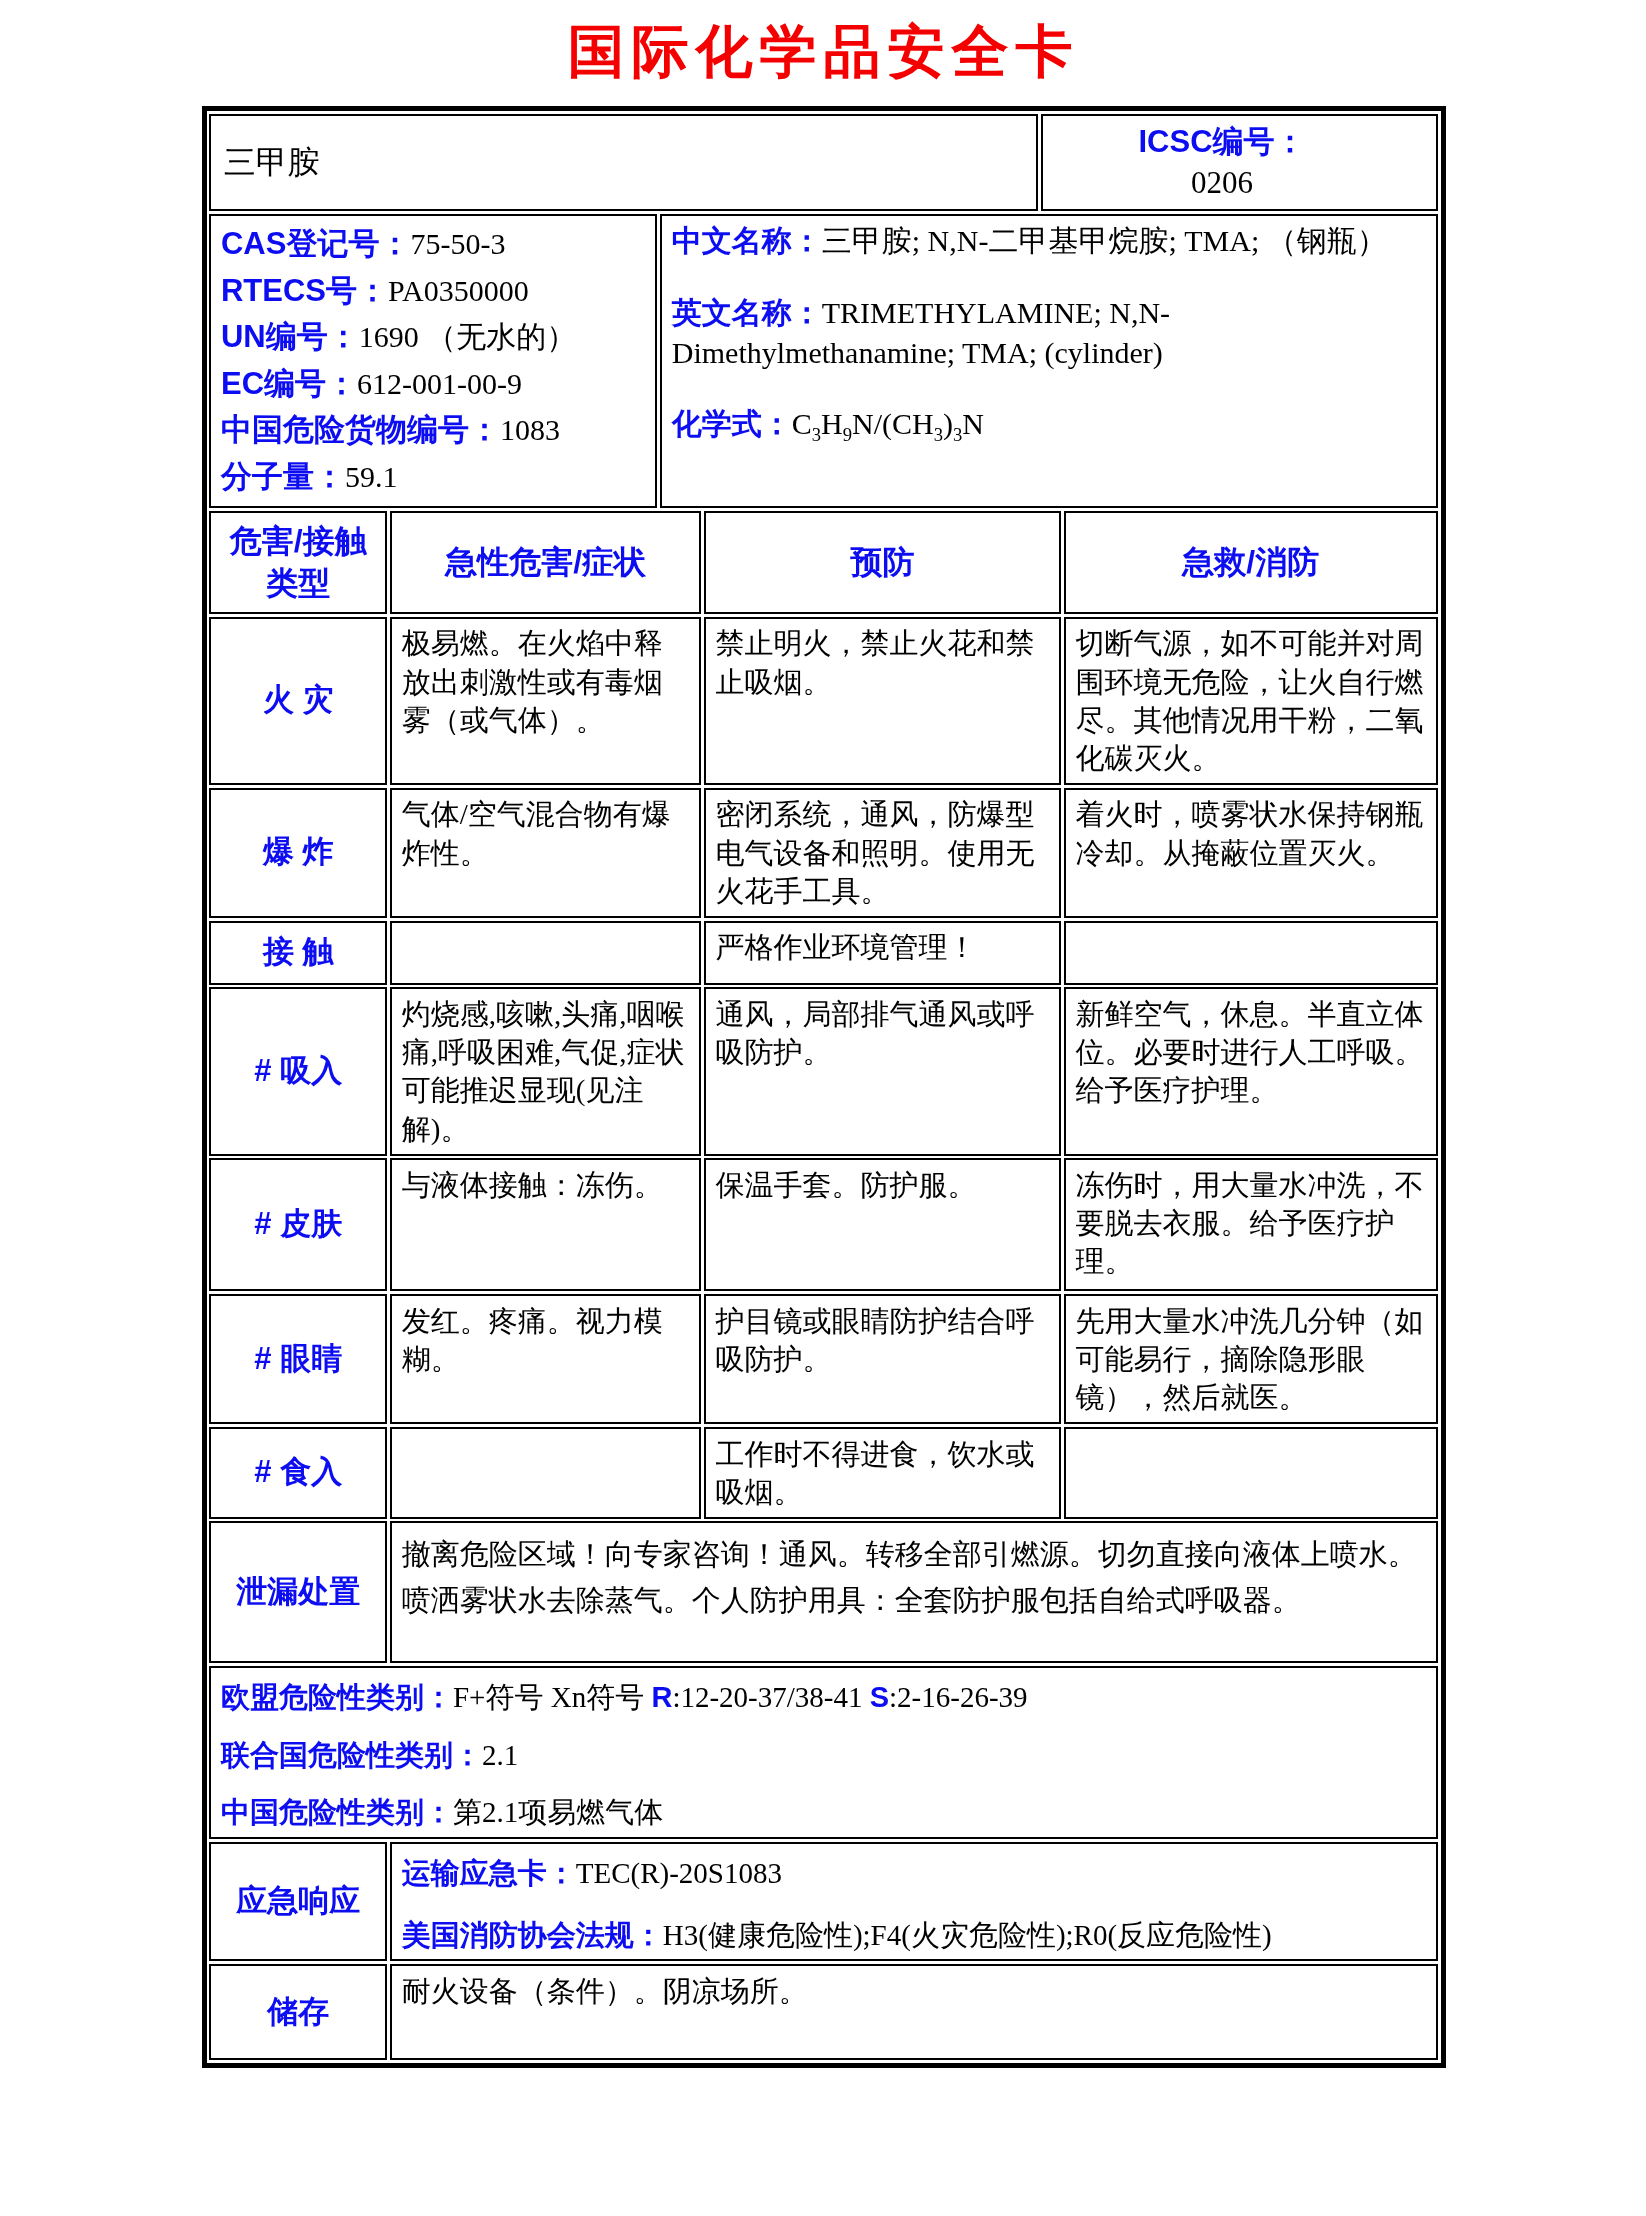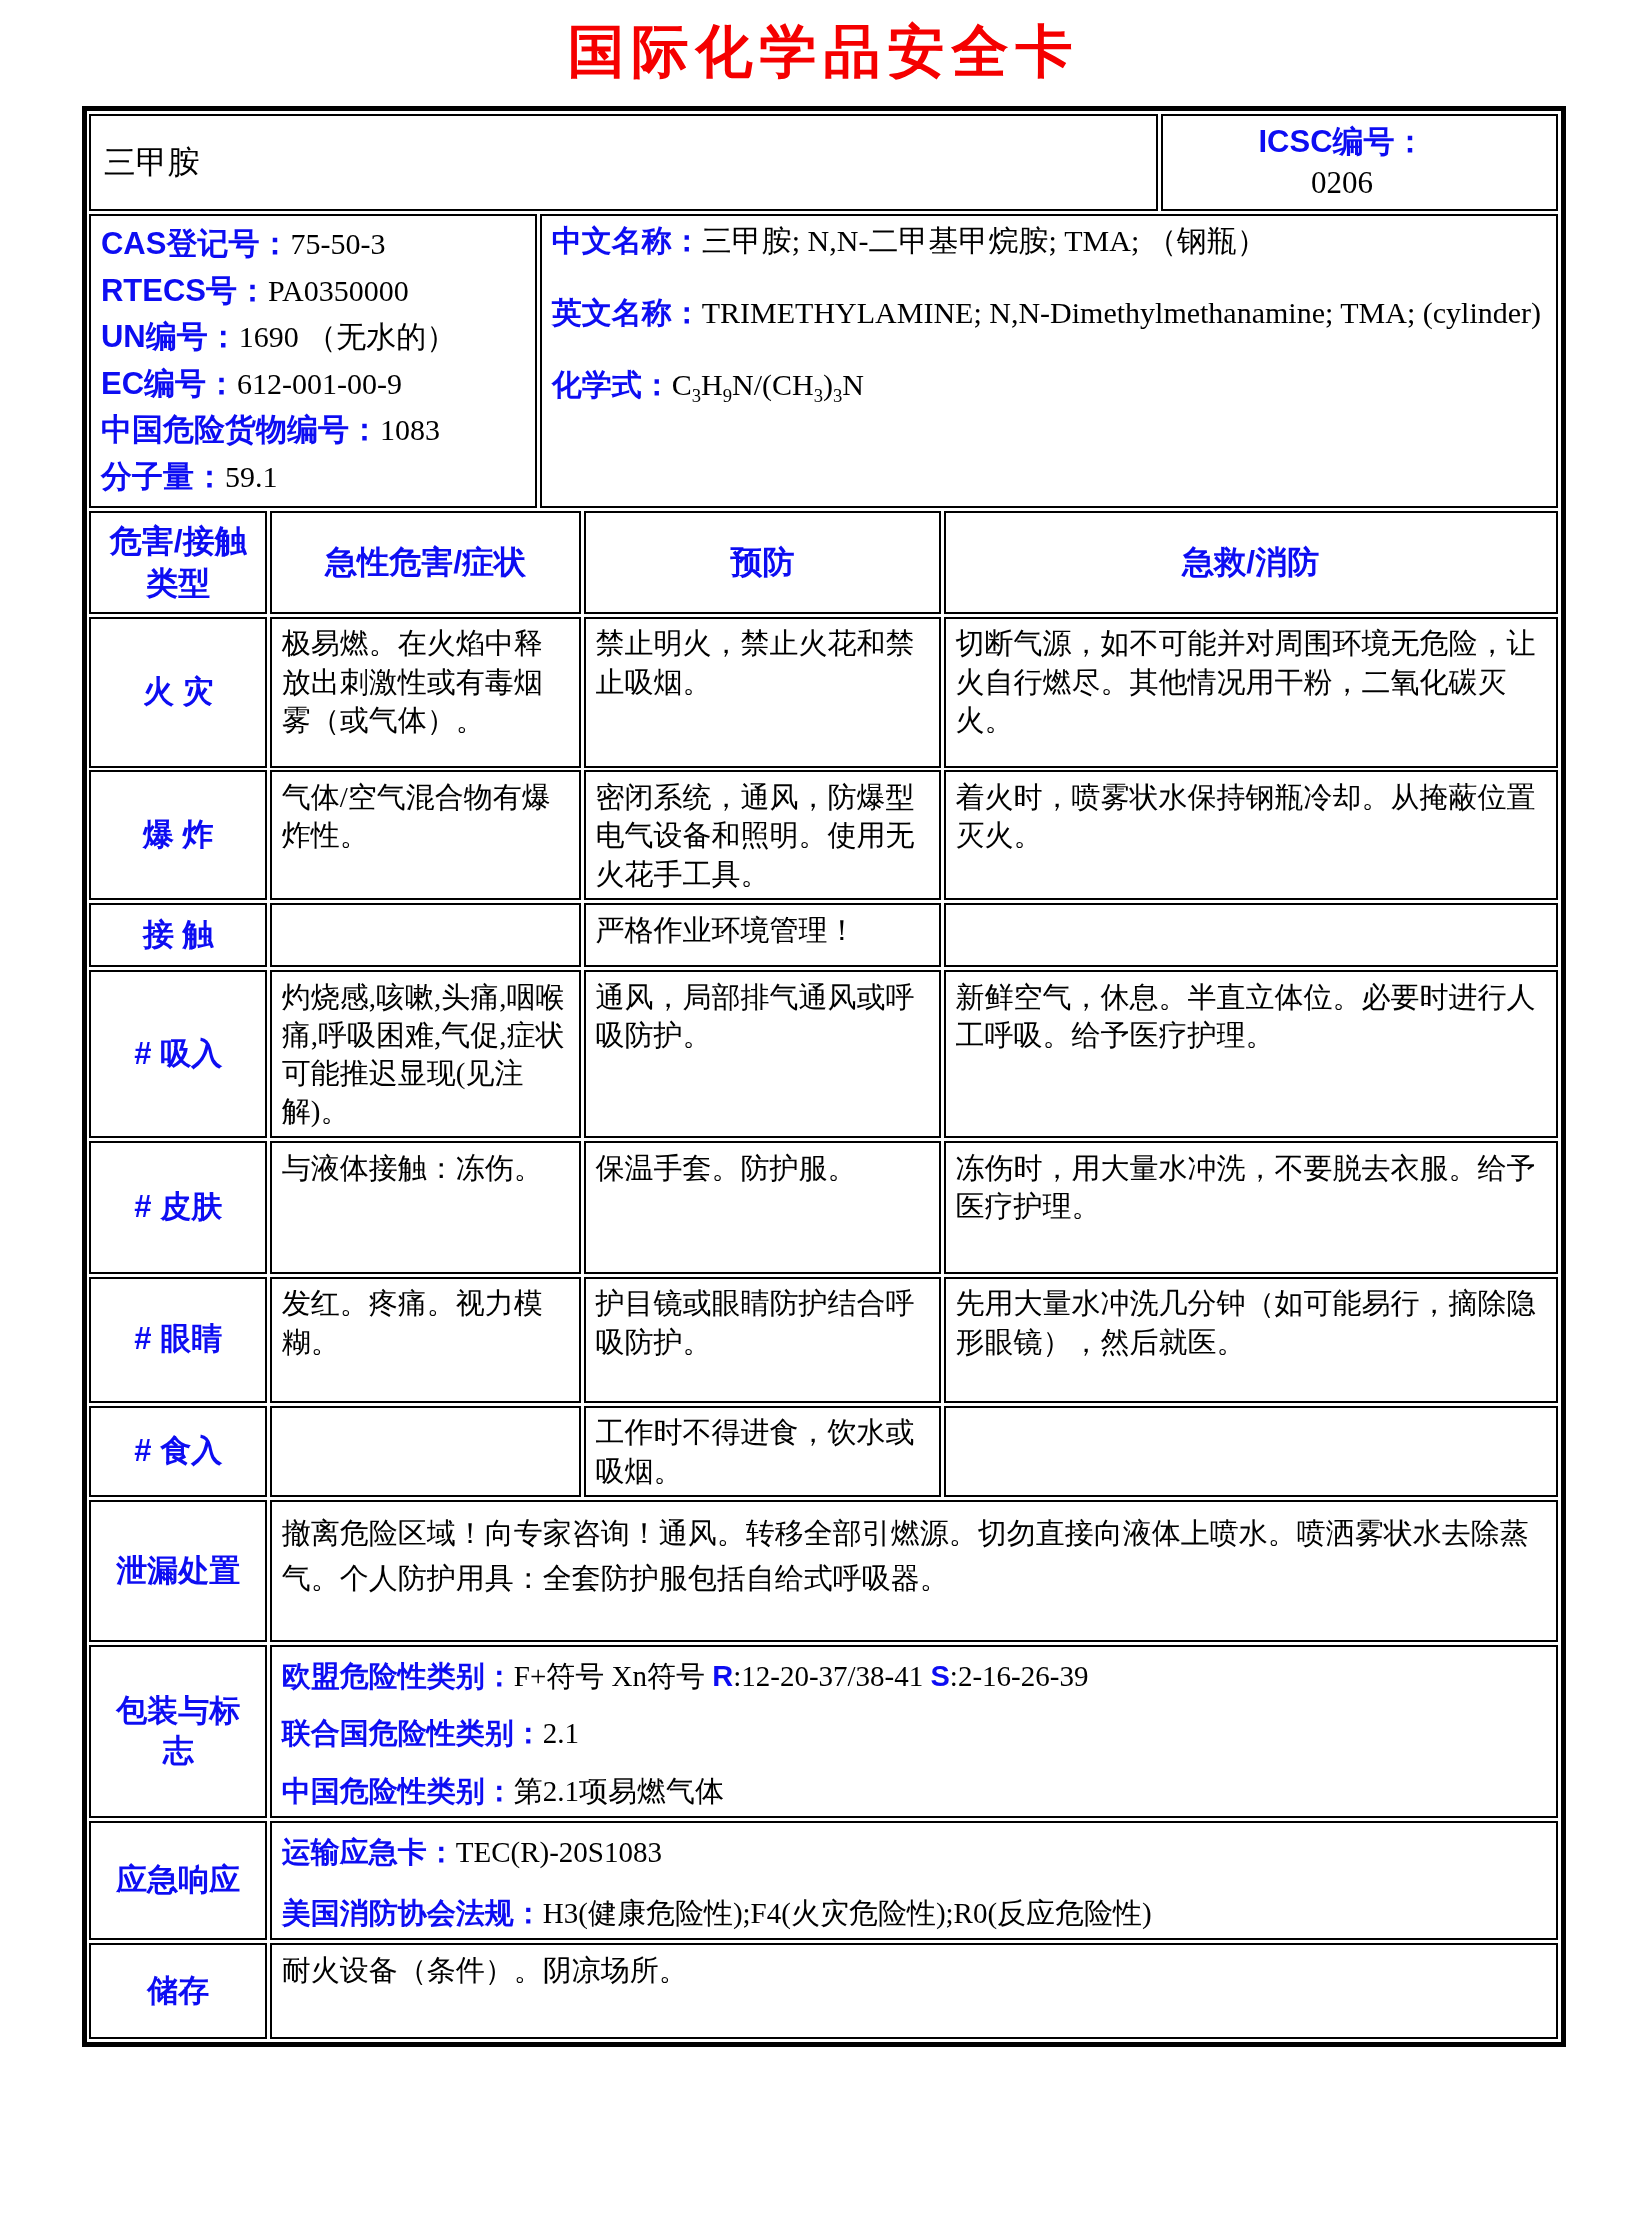--- a/index.html
+++ b/index.html
@@ -12,21 +12,21 @@
   .page-title{
     padding-top:14px;
     text-align:center;
     font-size:57px;
     font-weight:bold;
     color:#f50000;
     letter-spacing:7px;
     font-family:"Liberation Serif","DejaVu Serif",serif;
   }
   .card{
-    width:1484px;
+    width:1244px;
     margin:15.3px auto 0 auto;
     box-sizing:border-box;
     border:5.6px solid #000;
     padding:2.8px;
     background:#fff;
     display:flex;
     flex-direction:column;
     gap:2.8px;
   }
   .row{display:flex;gap:2.8px;align-items:stretch;}
@@ -193,21 +193,20 @@
     <div class="cell w3">工作时不得进食，饮水或吸烟。</div>
     <div class="cell w4"></div>
   </div>
 
   <div class="row h-spill">
     <div class="cell w1 lab">泄漏处置</div>
     <div class="cell wspan spill-cell">撤离危险区域！向专家咨询！通风。转移全部引燃源。切勿直接向液体上喷水。喷洒雾状水去除蒸气。个人防护用具：全套防护服包括自给式呼吸器。</div>
   </div>
 
   <div class="row h-pack">
-    <div class="cell w1 lab">包装与标志</div>
     <div class="cell wspan">
       <div class="pline">
         <span class="blue">欧盟危险性类别：</span><span>F+符号 Xn符号 </span><span class="blue">R</span><span>:12-20-37/38-41  </span><span class="blue">S</span><span>:2-16-26-39</span>
       </div>
       <div class="pline">
         <span class="blue">联合国危险性类别：</span><span>2.1</span>
       </div>
       <div class="pline">
         <span class="blue">中国危险性类别：</span><span>第2.1项易燃气体</span>
       </div>

